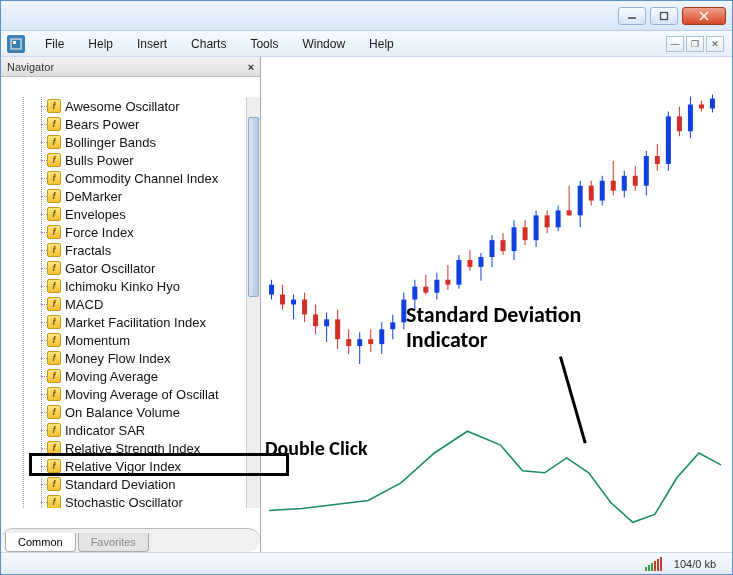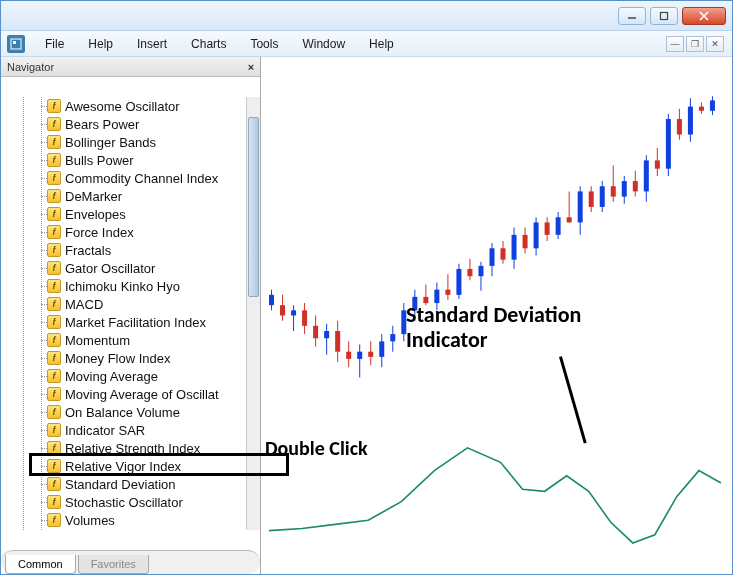--- a/index.html
+++ b/index.html
@@ -450,14 +450,25 @@
       <div class="annotation" style="left:145px; top:245px;" id="ann-main">Standard Deviation<br>Indicator</div>
       <div class="ann-line" style="left:298px; top:300px; height:90px; transform:rotate(-16deg);"></div>
 
       <div class="annotation" style="left:4px; top:380px; font-size:20px;">Double Click</div>
     </div>
 
     <div class="highlight-box" id="hl-box" style="top: 396px;"></div>
 
   </div>
 
+  <div class="statusbar">
+    <div class="sig-bars">
+      <div class="sig-bar g" style="height:4px"></div>
+      <div class="sig-bar g" style="height:6px"></div>
+      <div class="sig-bar g" style="height:8px"></div>
+      <div class="sig-bar r" style="height:10px"></div>
+      <div class="sig-bar r" style="height:12px"></div>
+      <div class="sig-bar r" style="height:14px"></div>
+    </div>
+    <span>104/0 kb</span>
+  </div>
 
 </div>
 
 </body></html>

